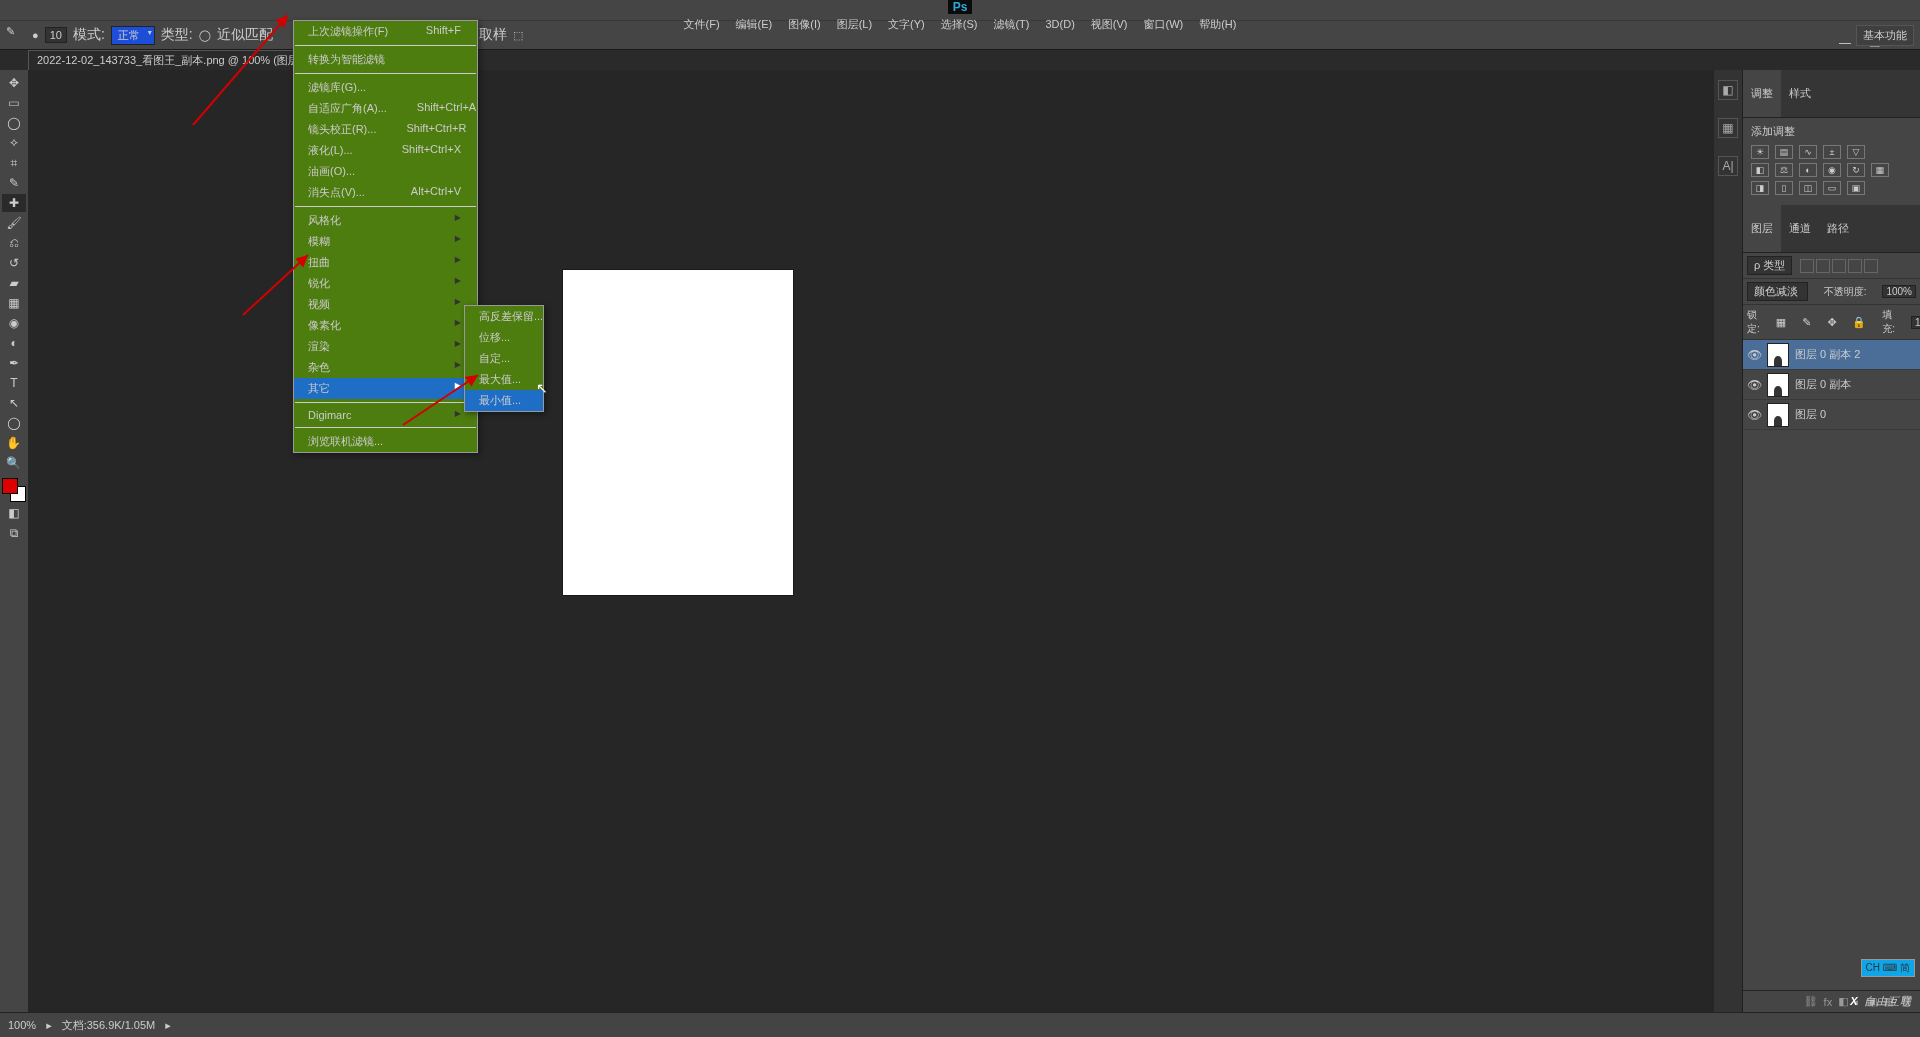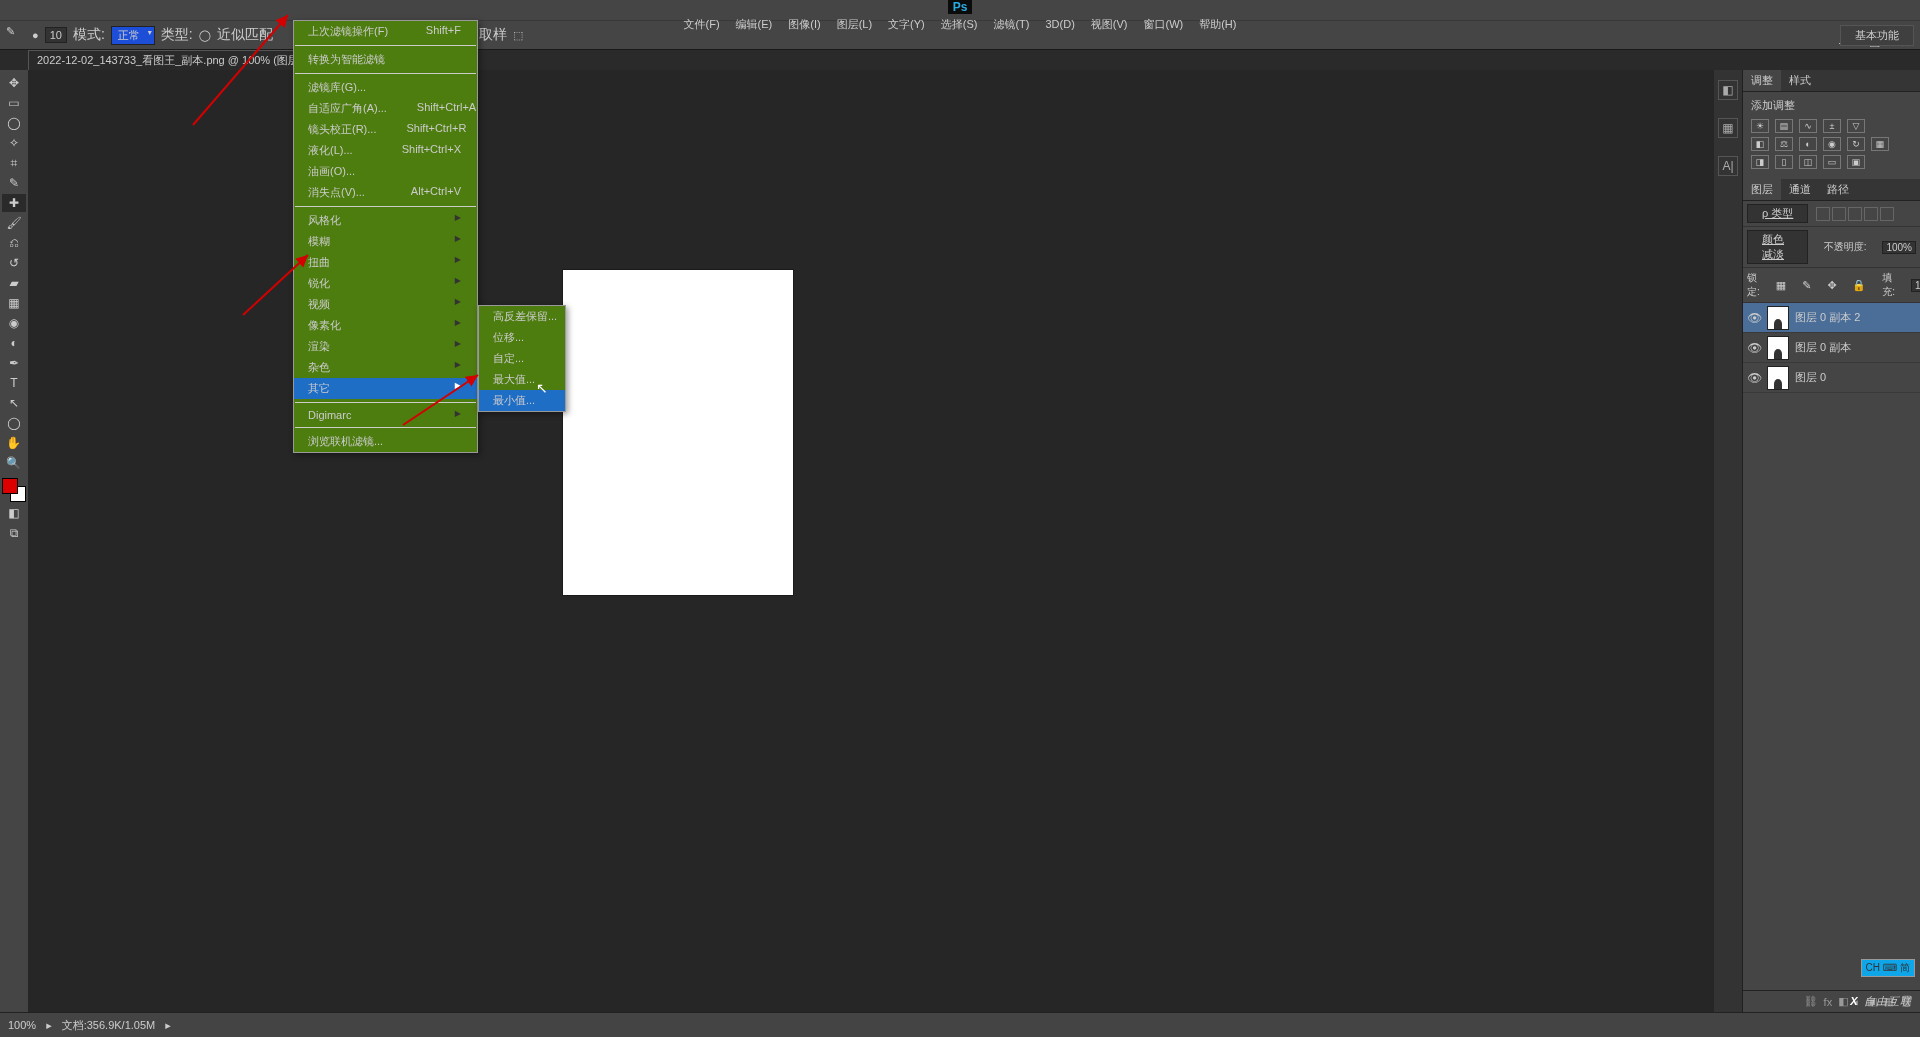--- a/index.html
+++ b/index.html
@@ -14,21 +14,21 @@
 .win-btn { width:30px; height:20px; text-align:center; line-height:18px; font-size:12px; }
 
 
 .options { height: 30px; background:#454545; border-top:1px solid #383838; border-bottom:1px solid #1a1a1a; display:flex; align-items:center; padding:0 6px; gap:6px; }
 .ob-tool { width:20px; height:20px; }
 .ob-label { font-size:14px; }
 .ob-field { background:#333; border:1px solid #222; padding:1px 4px; }
 .ob-select { background:#1d4ed8; border:1px solid #222; padding:1px 14px 1px 6px; position:relative;}
 .ob-select::after{content:"▾"; position:absolute; right:2px; font-size:8px;}
 .options-right { margin-left:auto; display:flex; align-items:center; gap:6px; }
-.essentials-box { background:#3f3f3f; border:1px solid #555; padding:2px 14px; }
+.essentials-box { background:#3f3f3f; border:1px solid #555; padding:2px 6px; }
 
 
 .tabbar { height: 20px; background:#2a2a2a; display:flex; align-items:flex-end; padding-left:28px;}
 .doc-tab { background:#2a2a2a; padding:2px 8px; border-top:1px solid #555; border-left:1px solid #555; border-right:1px solid #555;font-size:11px;}
 .tabbar .spacer{flex:1;}
 
 
 .main { position:absolute; top:70px; left:0; right:0; bottom:25px; display:flex; }
 .toolbox { width:28px; background:#454545; display:flex; flex-direction:column; align-items:center; padding-top:4px; gap:2px;}
 .tool { width:24px; height:18px; display:flex; align-items:center; justify-content:center; font-size:12px;}
@@ -47,31 +47,31 @@
 .dd-item.hi { background:#1f6ec6; color:#fff; }
 .dd-item.hi::after{ color:#fff;}
 .dd-sep { height:1px; background:#ccc; margin:3px 1px; }
 
 
 .panel-strip { width:28px; background:#333; display:flex; flex-direction:column; gap:18px; padding-top:10px; align-items:center;}
 .strip-ic { width:20px; height:20px; display:flex; align-items:center; justify-content:center; font-size:12px; color:#aaa; border:1px solid #555;}
 .panels { width:178px; background:#454545; border-left:1px solid #202020; display:flex; flex-direction:column;}
 
 .pnl-tabrow { display:flex; background:#353535; border-bottom:1px solid #222; }
-.pnl-tab { padding:3px 8px; font-size:11px; }
+.pnl-tab { padding:16px 8px; font-size:11px; }
 .pnl-tab.act { background:#454545; }
 
 .adj-body { padding:6px 8px; }
 .adj-title { font-size:11px; margin-bottom:6px; }
 .adj-row { display:flex; gap:6px; margin:4px 0; }
 .adj-row span{ width:18px; height:14px; border:1px solid #777; display:inline-flex; align-items:center; justify-content:center; font-size:9px;}
 
 .layers-body { flex:1; display:flex; flex-direction:column; }
 .ly-ctrls { display:flex; align-items:center; padding:3px 4px; gap:4px; border-bottom:1px solid #333;}
-.ly-sel { background:#333; padding:1px 14px; border:1px solid #222; font-size:11px; flex:0 0 auto;text-decoration:underline; }
+.ly-sel { background:#333; padding:1px 6px; border:1px solid #222; font-size:11px; flex:0 0 auto; }
 .ly-icons { display:flex; gap:2px; margin-left:4px;}
 .ly-icons span{width:14px;height:14px;border:1px solid #666; display:inline-block;}
 .ly-row2 { display:flex; align-items:center; padding:3px 4px; gap:16px; border-bottom:1px solid #333;}
 .ly-row2 .lbl{font-size:10px;}
 .ly-row2 .box{background:#333; border:1px solid #222; padding:0 3px; font-size:10px;}
 
 .layer-list { flex:1; overflow:auto; }
 .layer-item { display:flex; align-items:center; height:30px; border-bottom:1px solid #393939; padding:0 4px; gap:6px;}
 .layer-item.sel { background:#4b6e99; }
 .eye { width:14px; font-size:12px;}
@@ -234,21 +234,21 @@
       <div class="dd-sep"></div>
       <div class="dd-item sub">
           <span>Digimarc</span>
         </div>
       <div class="dd-sep"></div>
       <div class="dd-item">
           <span>浏览联机滤镜...</span>
         </div>
     </div>
 
-    <div class="dd" style="left:450px; top:235px; width:88px;">
+    <div class="dd" style="left:436px; top:235px; width:80px;">
       <div class="dd-item">
           <span>高反差保留...</span>
         </div>
       <div class="dd-item">
           <span>位移...</span>
         </div>
       <div class="dd-item">
           <span>自定...</span>
         </div>
       <div class="dd-item">

